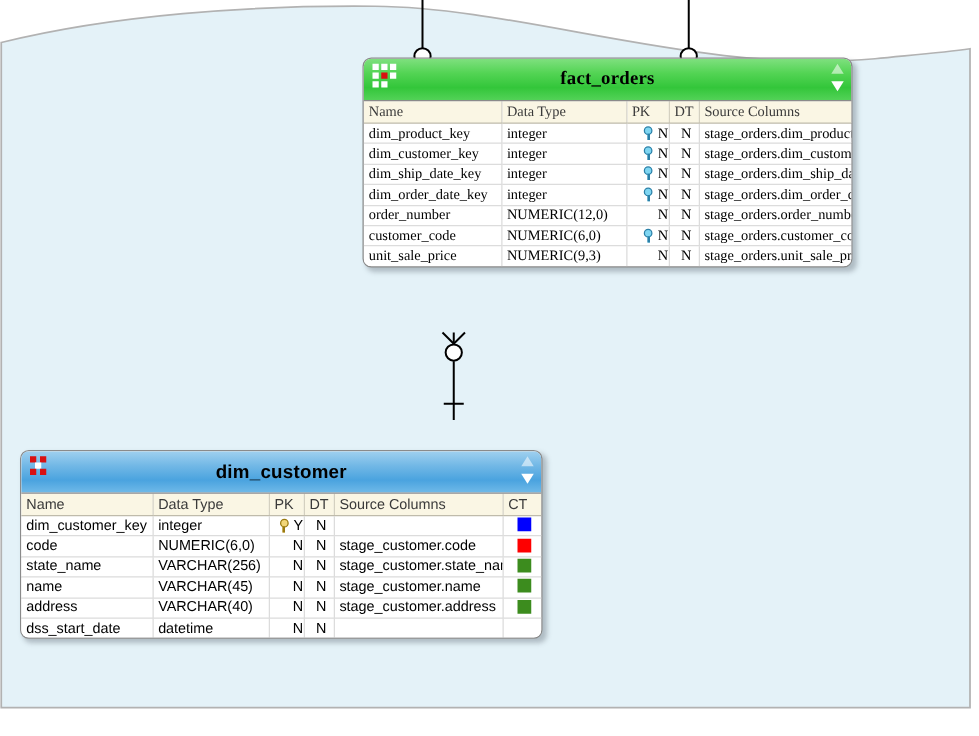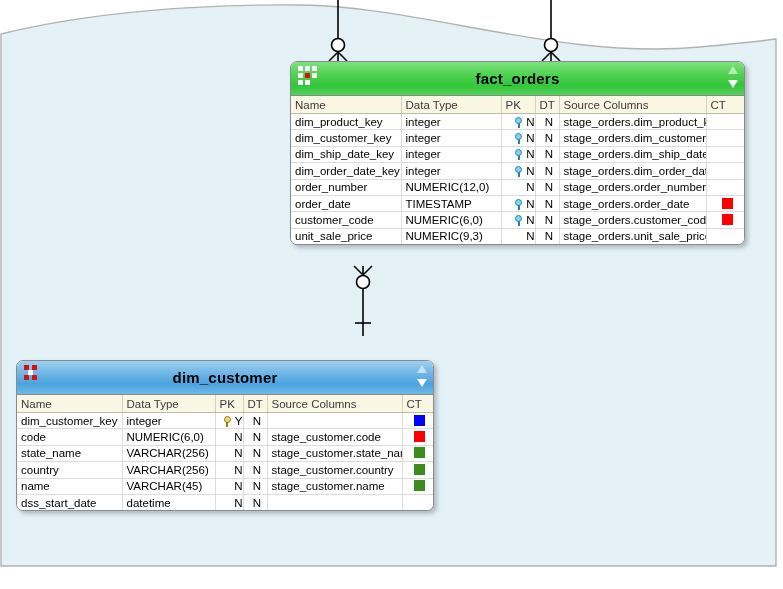--- a/index.html
+++ b/index.html
@@ -196,22 +196,23 @@
   .chip {
     display: inline-block;
     width: 11px;
     height: 11px;
     vertical-align: -1px;
   }
 
   
   #ent-fact {
     left: 290px;
-    top: 61px;
-    width: 455px;
+    top: 46px;
+    width: 392px;
+    font-family: Liberation Serif, serif;
   }
   #ent-dim {
     left: 16px;
     top: 336px;
     width: 418px;
     margin-top: 24px;
   }
 </style>
 </head>
 <body>
@@ -329,28 +330,20 @@
           </tr>
           <tr>
             <td>order_number</td>
             <td>NUMERIC(12,0)</td>
             <td class="c-pk">N</td>
             <td class="c-dt">N</td>
             <td>stage_orders.order_number</td>
             <td class="c-ct"></td>
           </tr>
           <tr>
-            <td>order_date</td>
-            <td>TIMESTAMP</td>
-            <td class="c-pk"><span class="keyicon"><span class="kh"></span><span class="ks"></span></span>N</td>
-            <td class="c-dt">N</td>
-            <td>stage_orders.order_date</td>
-            <td class="c-ct"><span class="chip" style="background: rgb(254, 0, 0);"></span></td>
-          </tr>
-          <tr>
             <td>customer_code</td>
             <td>NUMERIC(6,0)</td>
             <td class="c-pk"><span class="keyicon"><span class="kh"></span><span class="ks"></span></span>N</td>
             <td class="c-dt">N</td>
             <td>stage_orders.customer_code</td>
             <td class="c-ct"><span class="chip" style="background: rgb(254, 0, 0);"></span></td>
           </tr>
           <tr>
             <td>unit_sale_price</td>
             <td>NUMERIC(9,3)</td>
@@ -416,33 +409,33 @@
           </tr>
           <tr>
             <td>state_name</td>
             <td>VARCHAR(256)</td>
             <td class="c-pk">N</td>
             <td class="c-dt">N</td>
             <td>stage_customer.state_name</td>
             <td class="c-ct"><span class="chip" style="background: rgb(60, 140, 30);"></span></td>
           </tr>
           <tr>
-            <td>country</td>
-            <td>VARCHAR(256)</td>
-            <td class="c-pk">N</td>
-            <td class="c-dt">N</td>
-            <td>stage_customer.country</td>
-            <td class="c-ct"><span class="chip" style="background: rgb(60, 140, 30);"></span></td>
-          </tr>
-          <tr>
             <td>name</td>
             <td>VARCHAR(45)</td>
             <td class="c-pk">N</td>
             <td class="c-dt">N</td>
             <td>stage_customer.name</td>
+            <td class="c-ct"><span class="chip" style="background: rgb(60, 140, 30);"></span></td>
+          </tr>
+          <tr>
+            <td>address</td>
+            <td>VARCHAR(40)</td>
+            <td class="c-pk">N</td>
+            <td class="c-dt">N</td>
+            <td>stage_customer.address</td>
             <td class="c-ct"><span class="chip" style="background: rgb(60, 140, 30);"></span></td>
           </tr>
           <tr>
             <td>dss_start_date</td>
             <td>datetime</td>
             <td class="c-pk">N</td>
             <td class="c-dt">N</td>
             <td></td>
             <td class="c-ct"></td>
           </tr>

